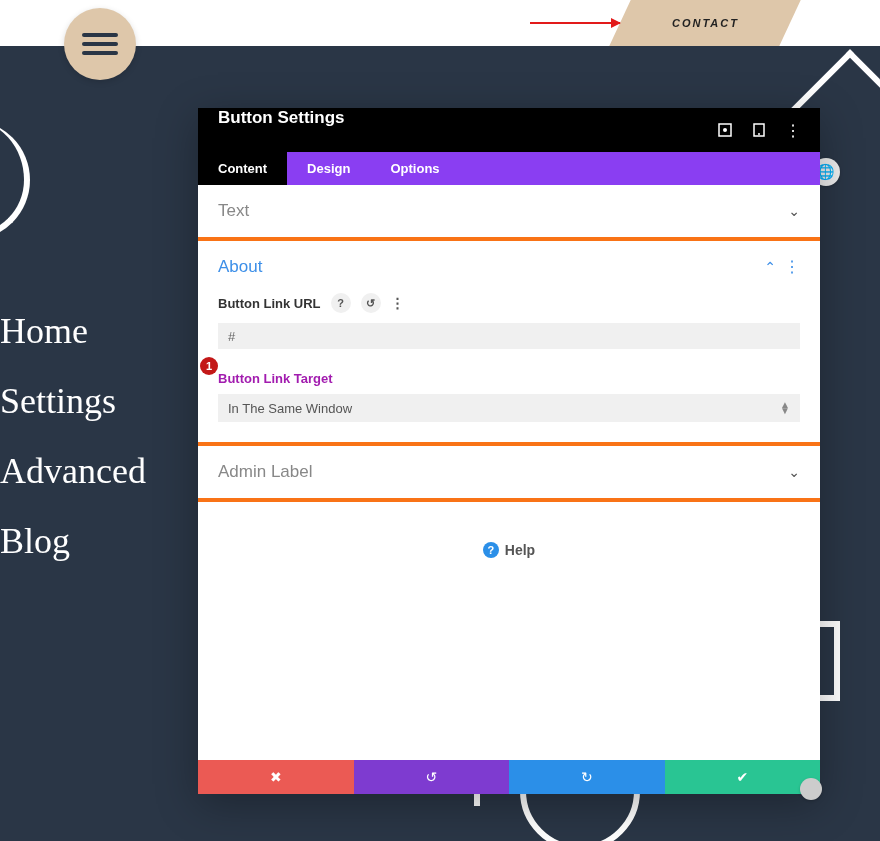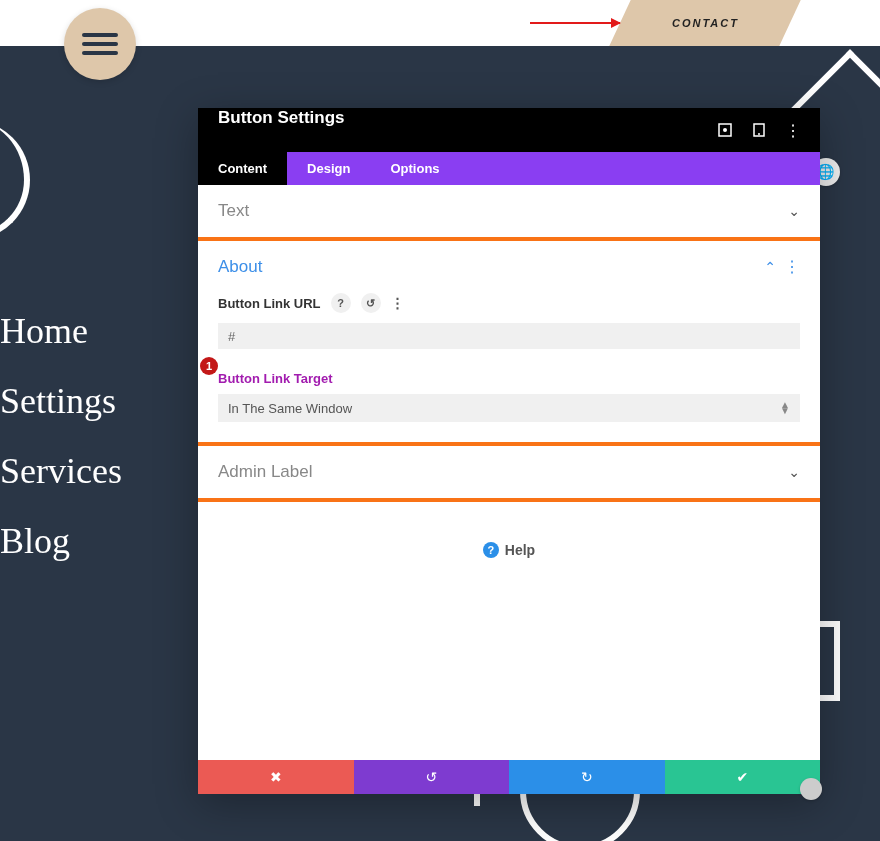--- a/index.html
+++ b/index.html
@@ -122,21 +122,21 @@
 
 <div class="deco1"></div>
 <div class="deco2"></div>
 <div class="deco3"></div>
 <div class="deco4"></div>
 <div class="deco4d"></div>
 
 <nav class="nav">
   <a href="#">Home</a>
   <a href="#">Settings</a>
-  <a href="#">Services</a>
+  <a href="#">Advanced</a>
   <a href="#">Blog</a>
 </nav>
 
 <div class="globe-bubble">🌐</div>
 
 <div class="modal">
   <div class="modal-header">
     <div class="modal-title">Button Settings</div>
     <div class="modal-header-icons">
       <span class="hicon">

